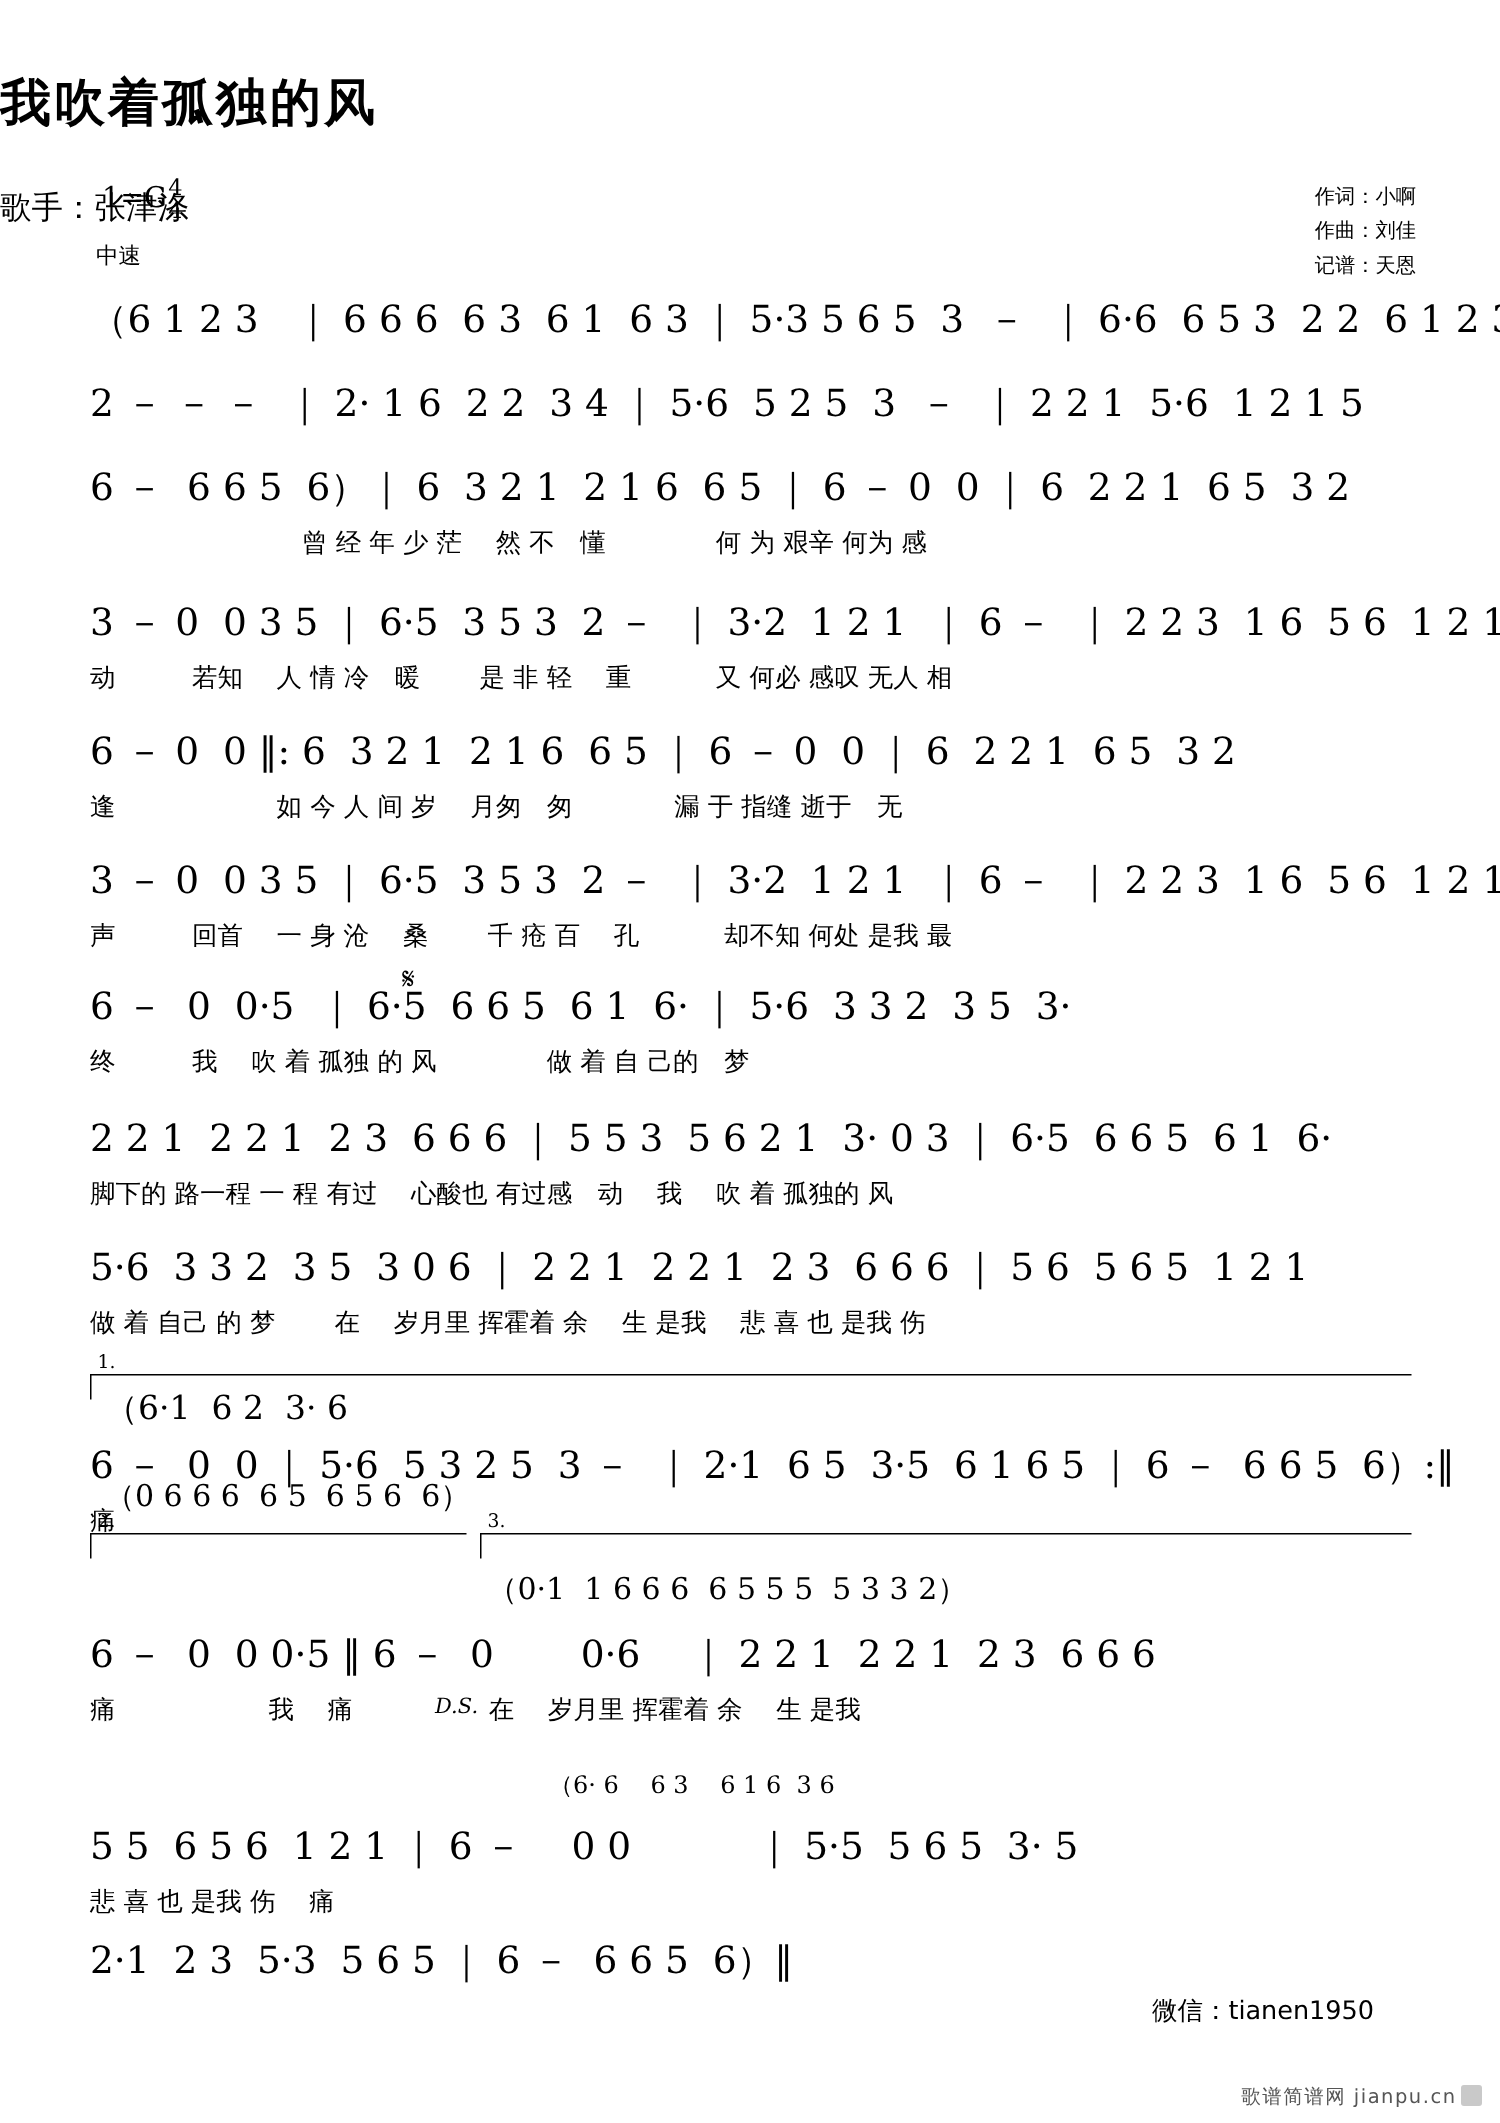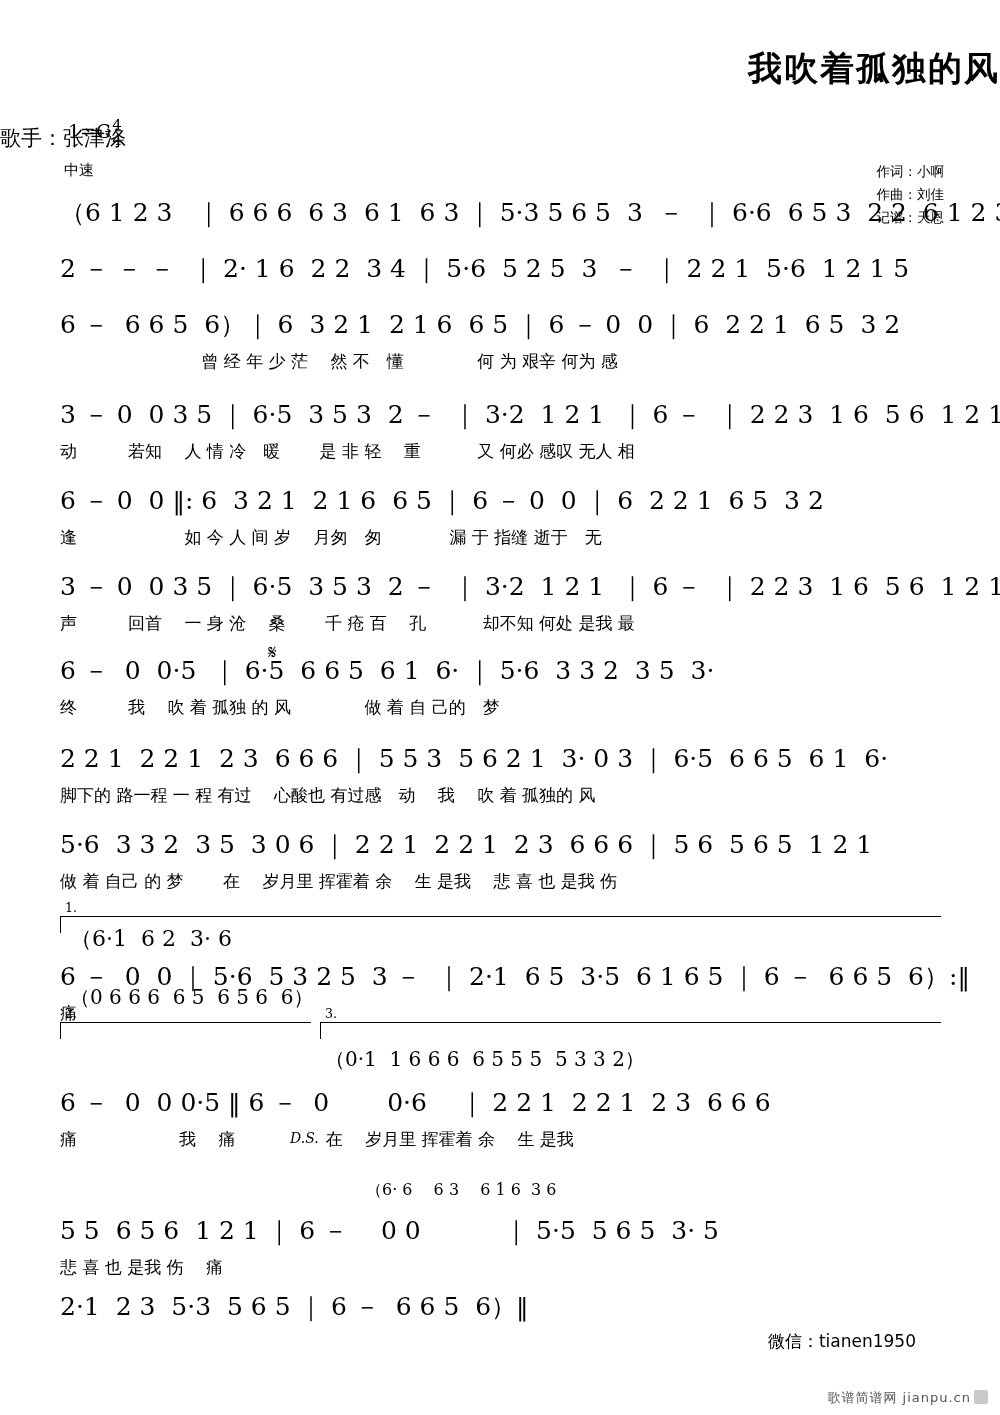--- a/index.html
+++ b/index.html
@@ -19,21 +19,21 @@
     position: relative;
     width: 1000px;
     height: 1415px;
   }
   
   .title {
     position: absolute;
     top: 46px;
     left: 0;
     width: 1000px;
-    text-align: right;
+    text-align: left;
     font-size: 34px;
     font-weight: bold;
     letter-spacing: 2px;
     font-family: "DejaVu Sans", sans-serif;
   }
   .singer {
     position: absolute;
     top: 124px;
     left: 0;
     width: 1000px;
@@ -66,21 +66,20 @@
     font-family: "DejaVu Sans", sans-serif;
   }
   .credits {
     position: absolute;
     top: 120px;
     right: 56px;
     font-size: 13.5px;
     line-height: 1.72;
     text-align: left;
     font-family: "DejaVu Sans", sans-serif;
-    margin-top: 40px;
   }
   
   .row {
     position: absolute;
     left: 0;
     width: 1000px;
     height: 44px;
   }
   .nrow {
     position: absolute;

